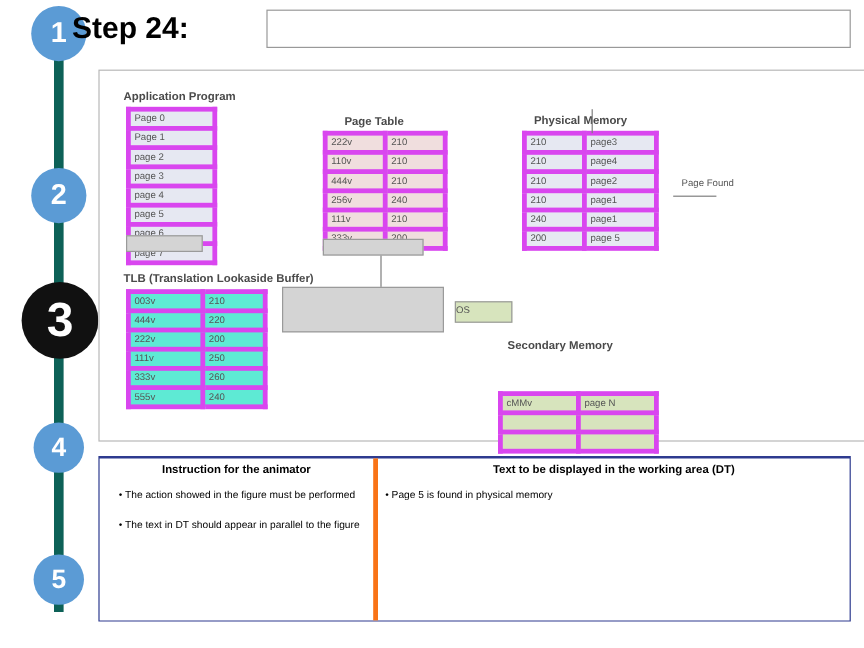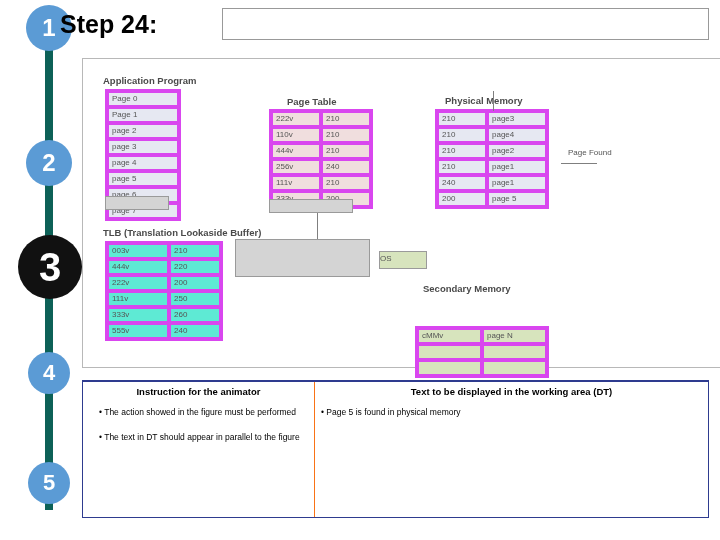--- a/index.html
+++ b/index.html
@@ -129,21 +129,21 @@
     border-top-width:2px;
     box-sizing:border-box;
     display:flex;
   }
   .bt-col{
     box-sizing:border-box;
     padding:4px 6px 0 6px;
   }
   .bt-col.left{
     width:232px;
-    border-right:1px solid #f97316;
+    border-right:4px solid #f97316;
   }
   .bt-col.right{
     flex:1;
   }
   .bt-head{
     text-align:center;
     font-size:9.5px;
     font-weight:bold;
     color:#000000;
     margin-bottom:10px;

